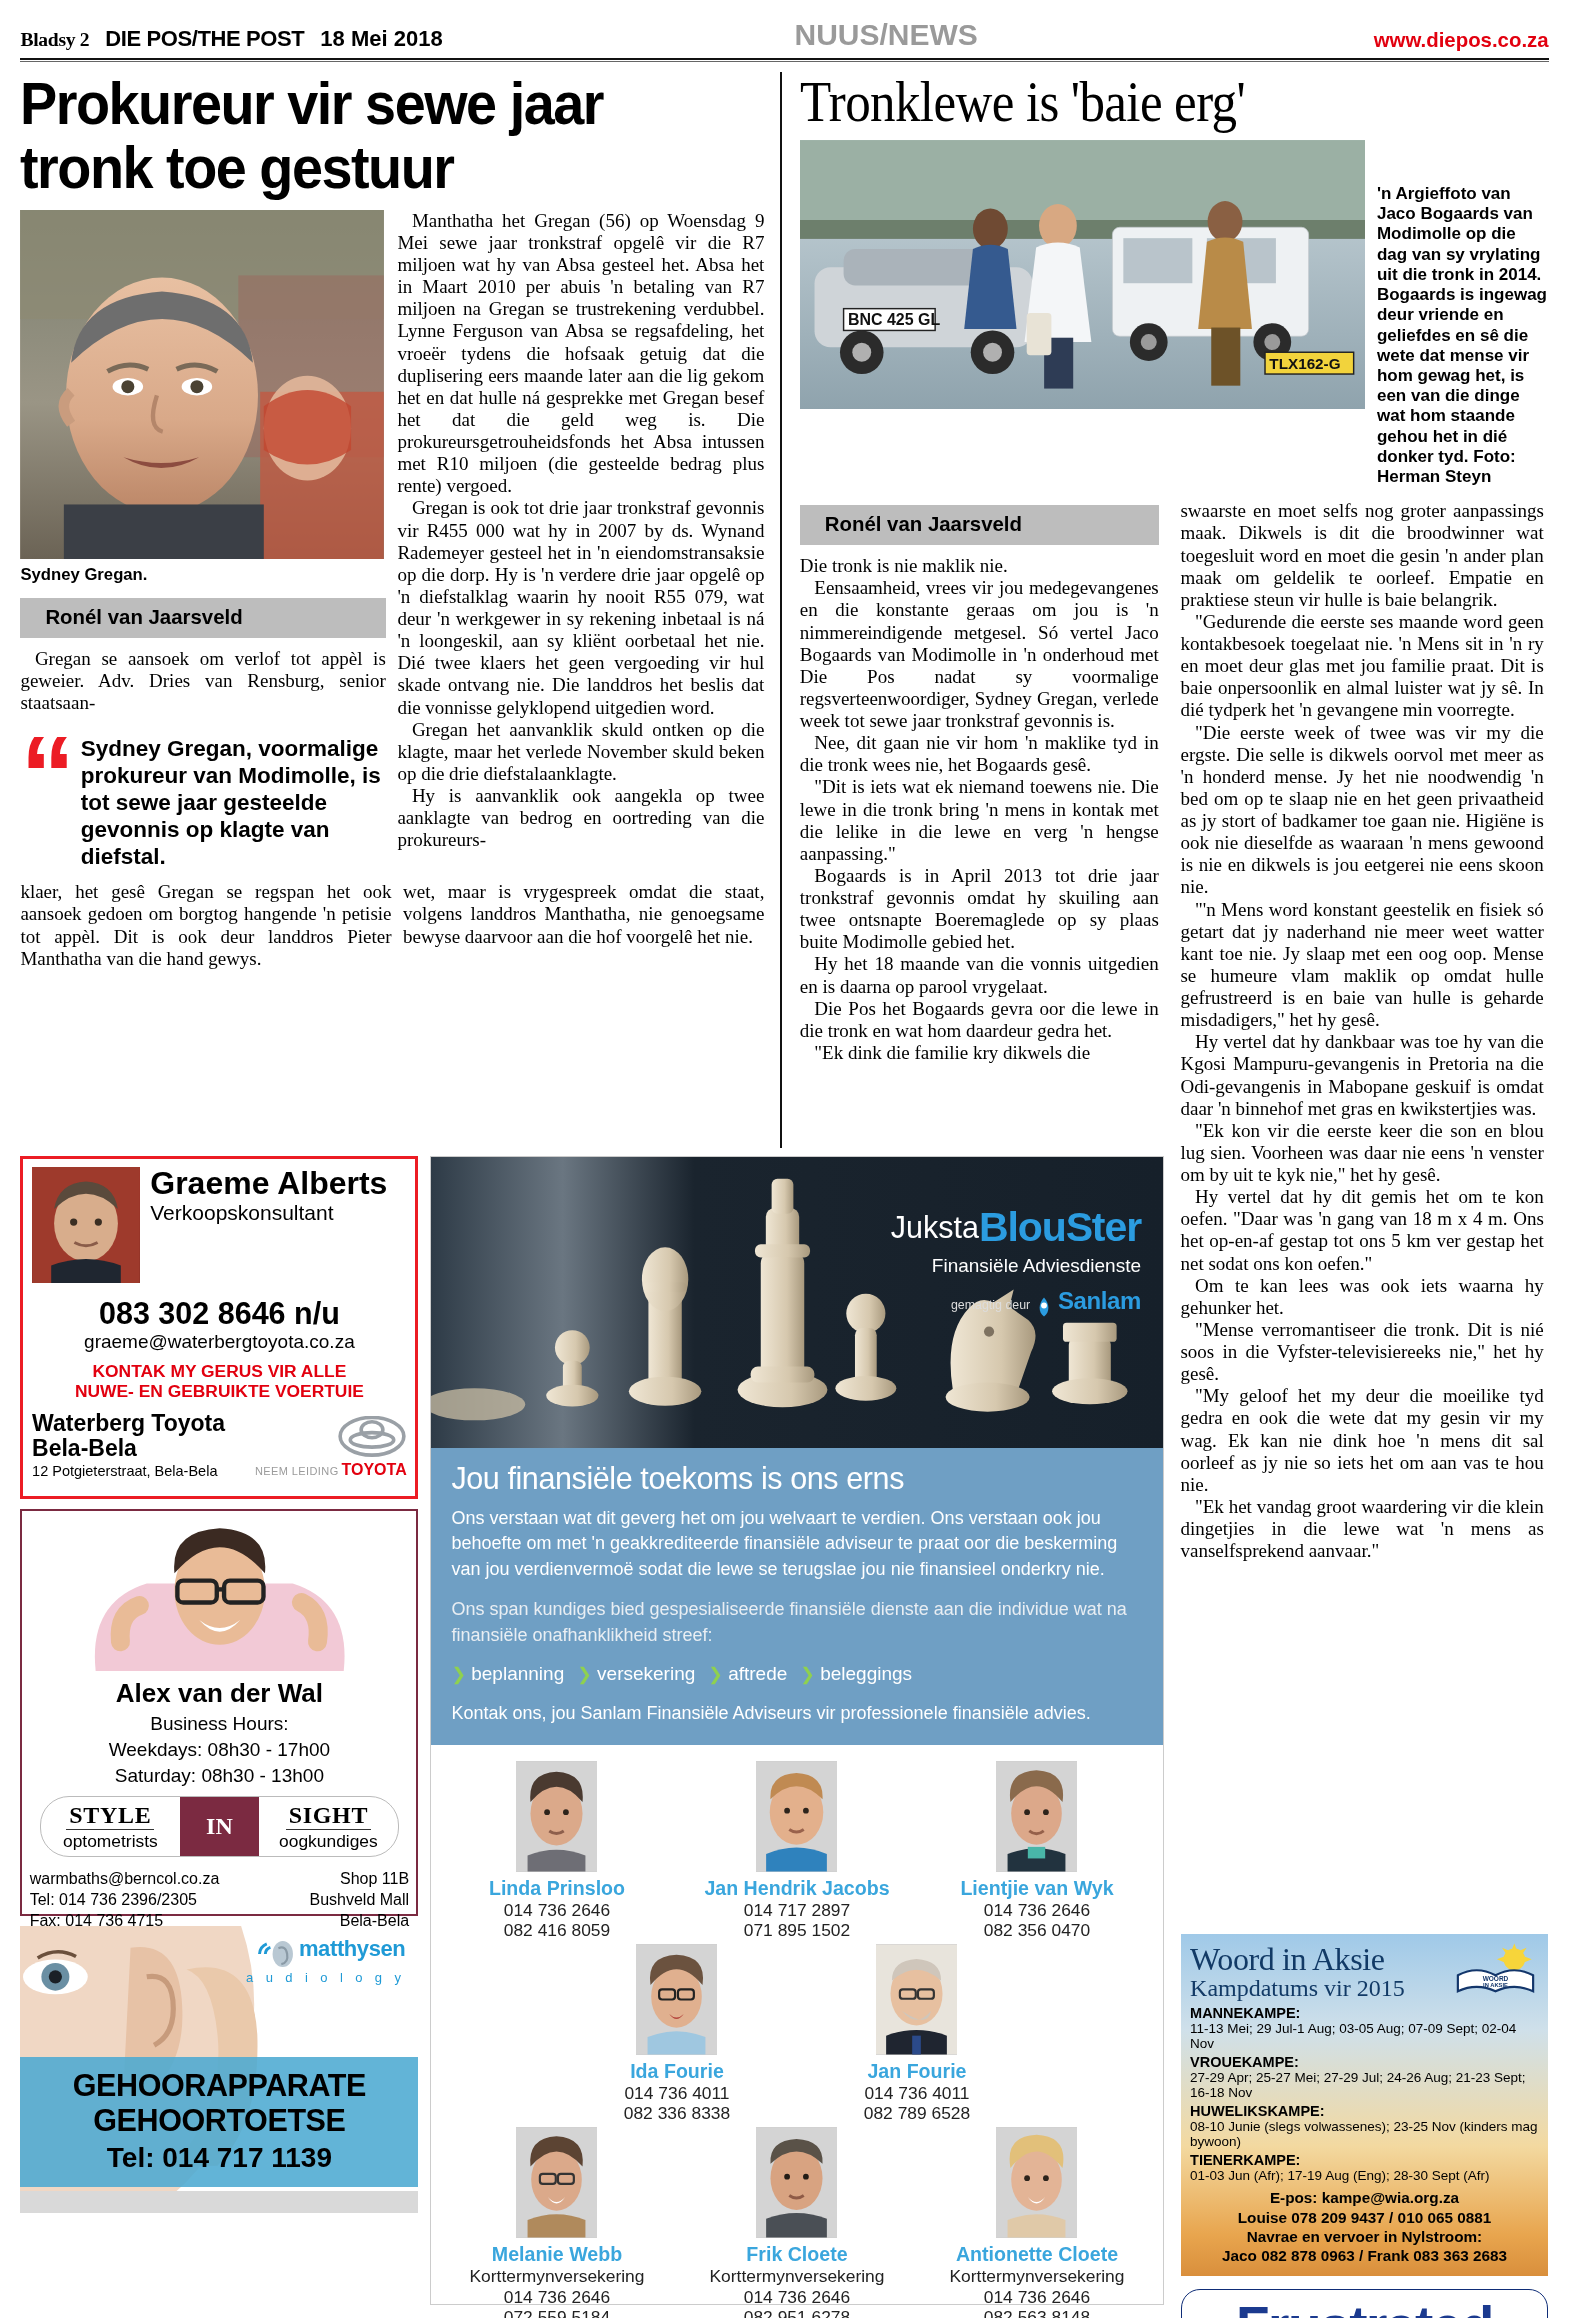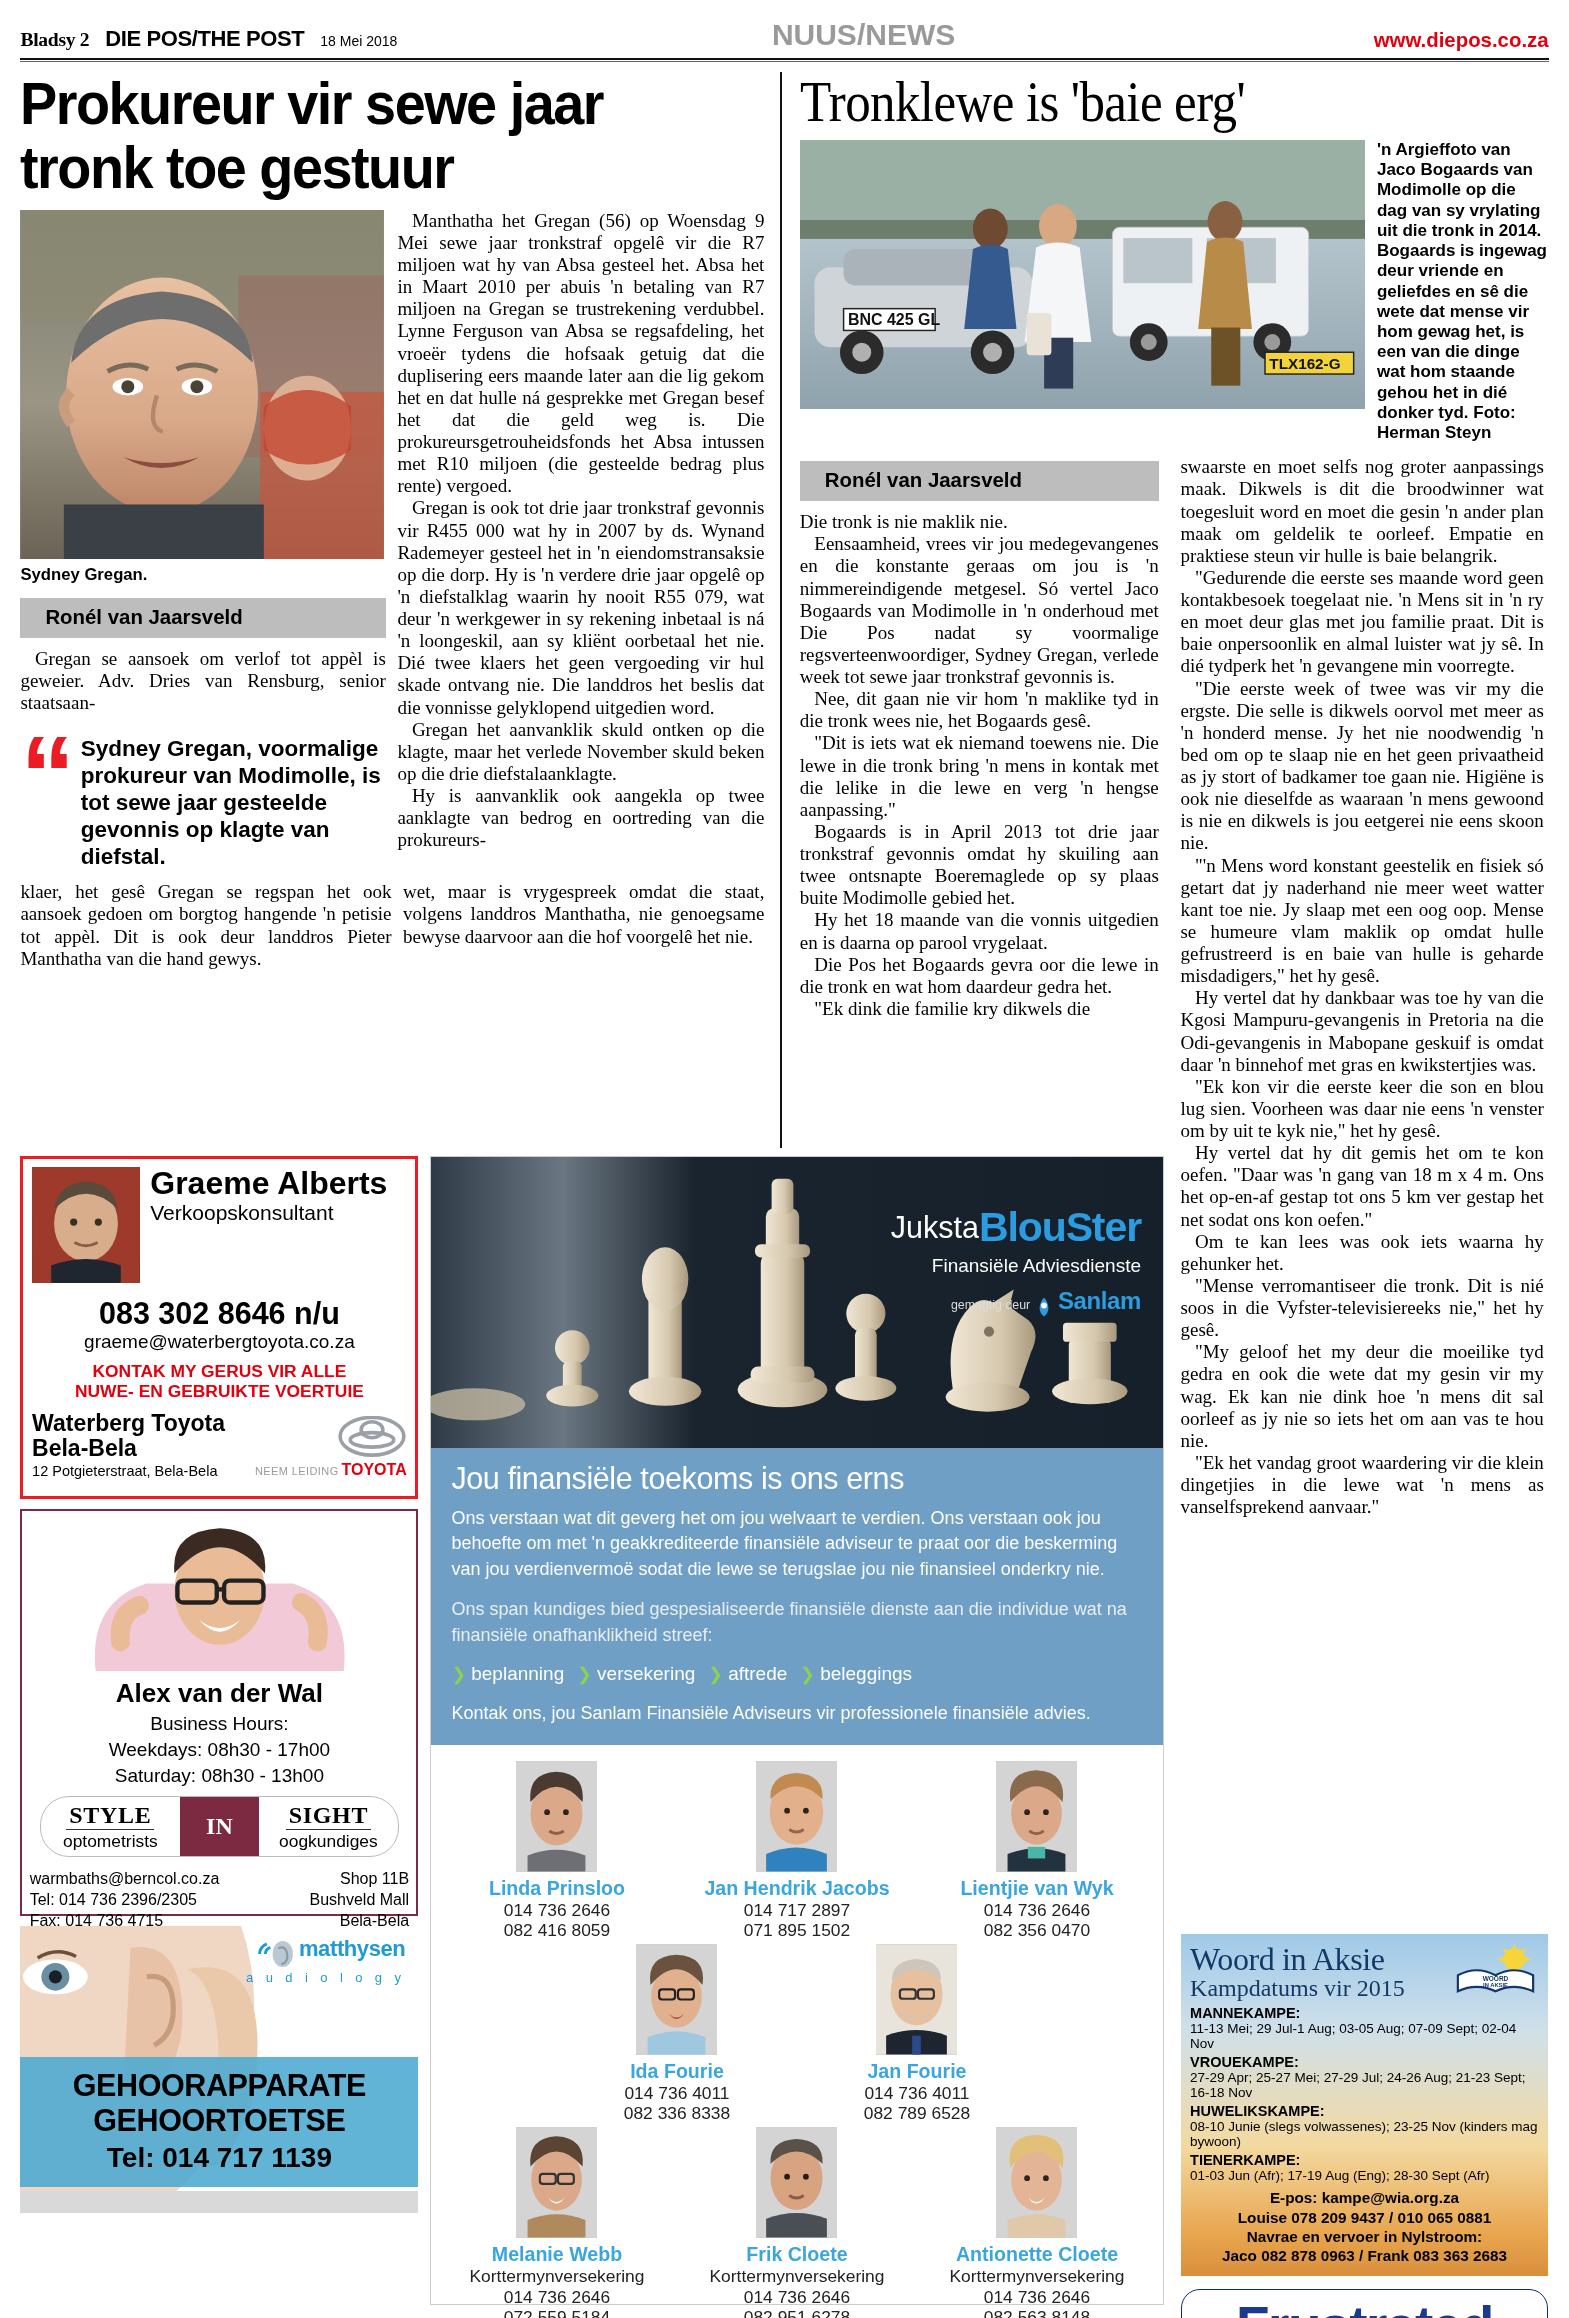--- a/index.html
+++ b/index.html
@@ -11,21 +11,21 @@
     position: relative;
     overflow: hidden;
   }
   .page { position: absolute; inset: 0; padding: 0 20.4px; }
 
   
   .masthead { display: flex; align-items: flex-end; padding-top: 19px; height: 52px; }
   .mh-left { display: flex; align-items: baseline; gap: 16px; white-space: nowrap; }
   .mh-bladsy { font-family: Liberation Serif, serif; font-weight: bold; font-size: 19.6px; letter-spacing: -0.3px; }
   .mh-title { font-family: "Liberation Sans", sans-serif; font-weight: bold; font-size: 22px; letter-spacing: -0.4px; }
-  .mh-date { font-family: "Liberation Sans", sans-serif; font-weight: normal; font-size: 14px; }
+  .mh-date { font-family: "Liberation Sans", sans-serif; font-weight: bold; font-size: 22px; }
   .mh-center { flex: 1; text-align: center; font-family: "Liberation Sans", sans-serif;
                font-weight: bold; font-size: 30px; color: #9a9a9a; letter-spacing: 0px; margin-left: -44px;}
   .mh-right { font-family: "Liberation Sans", sans-serif; font-weight: bold; font-size: 20.4px; color: #e2000f; white-space: nowrap; }
   .rule-top { border-top: 2.9px solid #111; border-bottom: 0.7px solid #666; height: 4.4px; margin-top: 5.8px; }
 
   
   .top-area { display: flex; margin-top: 10.2px; height: 1076px; }
   .art-left { width: 762px; padding-right: 16px; border-right: 2.2px solid #111; }
   .art-right { width: 766px; padding-left: 17.4px; }
 
@@ -50,21 +50,21 @@
   .bodytext p.noind { text-indent: 0; }
 
   .quote-block { display: flex; gap: 10.2px; margin: 16px 0 7.3px 0; }
   .qmark { font-family: "Liberation Sans", sans-serif; color: #ec1c24; font-weight: bold;
            font-size: 109px; line-height: 0.72; letter-spacing: -4.4px; }
   .pullq { font-family: "Liberation Sans", sans-serif; font-weight: bold; font-size: 22.5px; line-height: 1.2; }
 
   
   .r-top { display: flex; gap: 11.6px; margin-top: 7.3px; }
   .r-photo { width: 574px; height: 269px; background: #8fa0a8; position: relative; overflow: hidden; }
-  .r-cap { width: 174px; font-family: "Liberation Sans", sans-serif; font-weight: bold; font-size: 17px; line-height: 1.19; }
+  .r-cap { width: 174px; font-family: "Liberation Sans", sans-serif; font-weight: bold; font-size: 17px; line-height: 1.19; margin-top: 44px; }
 
   .r-cols { display: flex; margin-top: 13px; }
   .rcol-a { width: 372px; padding-right: 13px; }
   .rcol-b { width: 372px; padding-left: 8.7px; }
   .rcol-a .byline-bar { margin-top: 4.4px; }
 
   
   .ads { display: flex; margin-top: 7.3px; gap: 11.6px; }
   .ads-left { width: 398px; }
   .ads-mid { width: 734px; }

